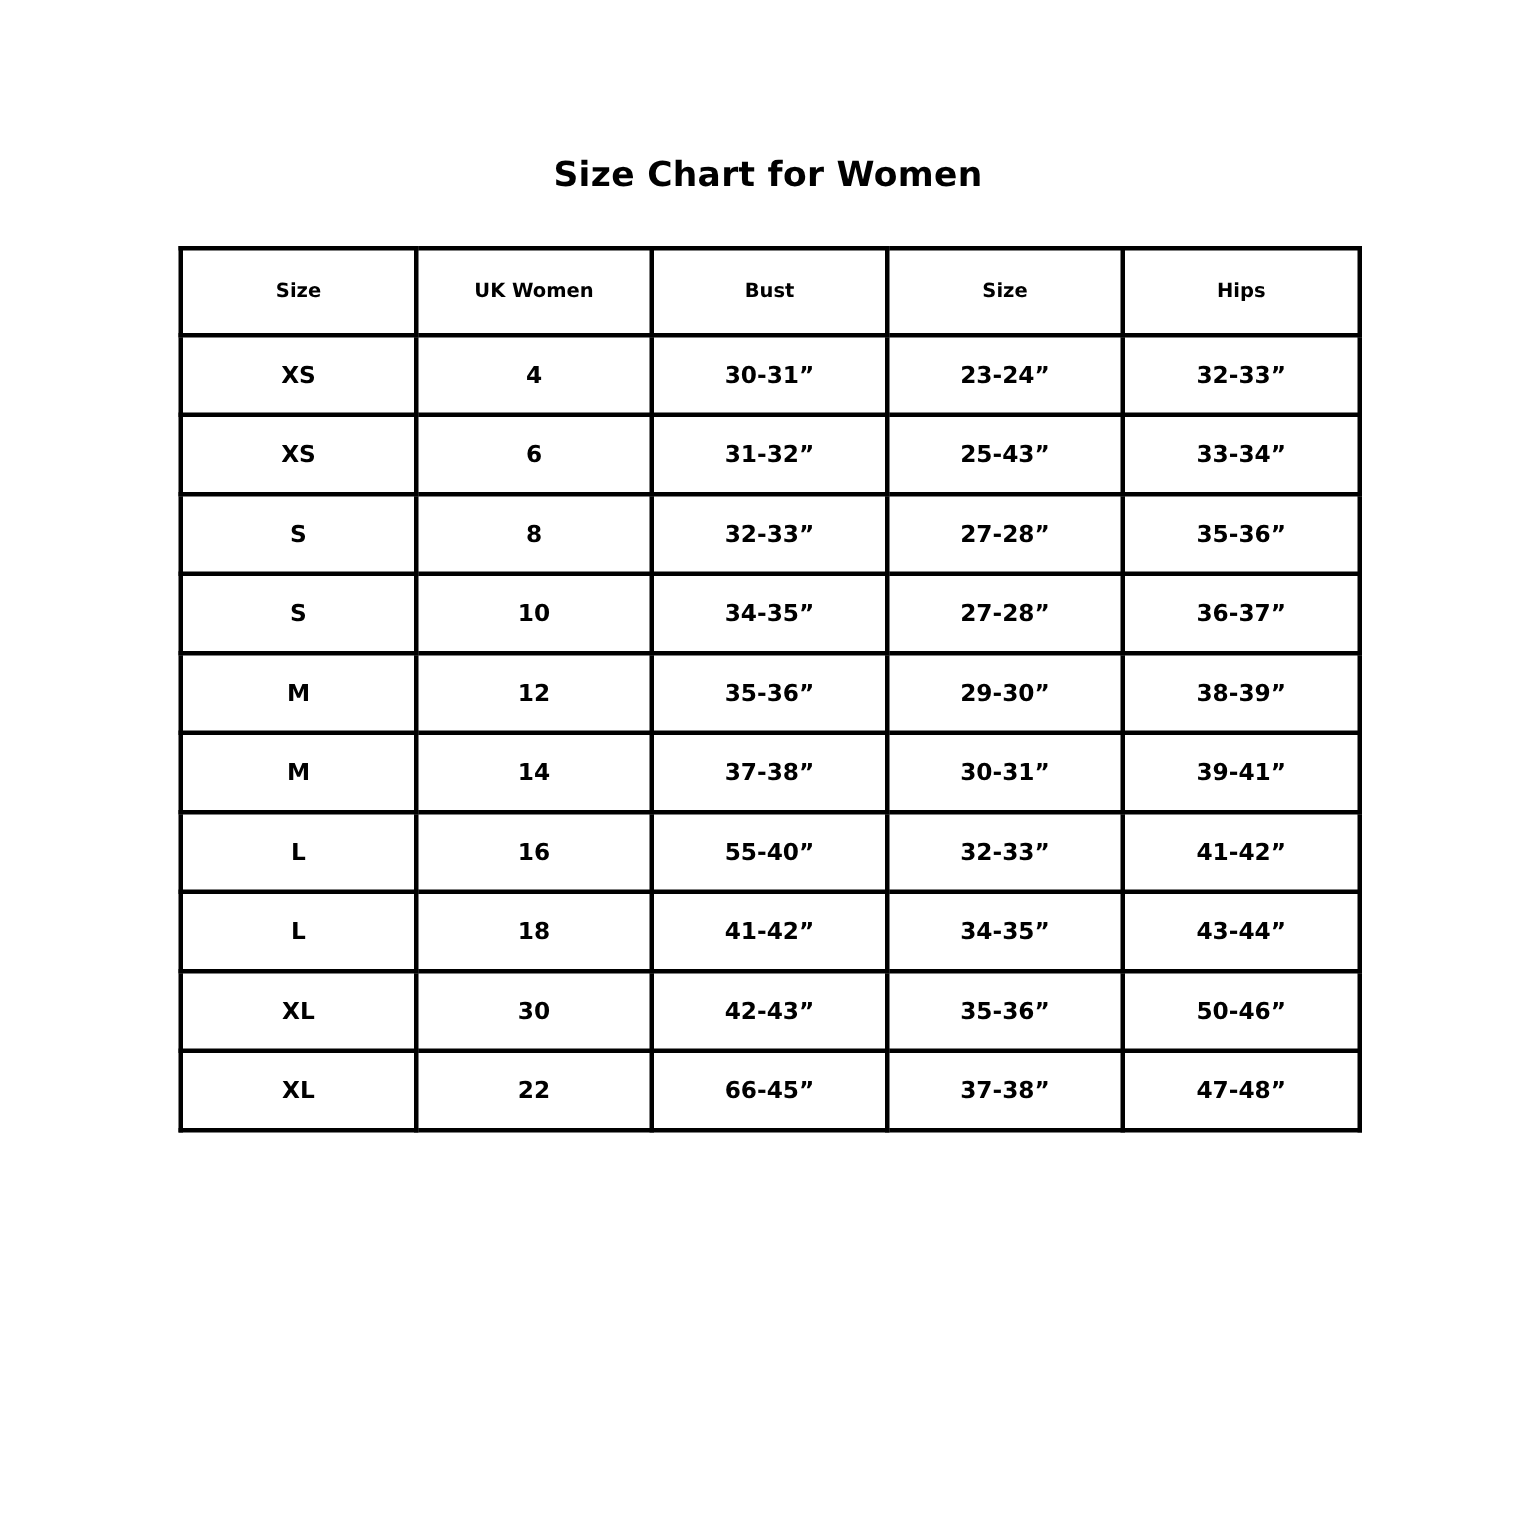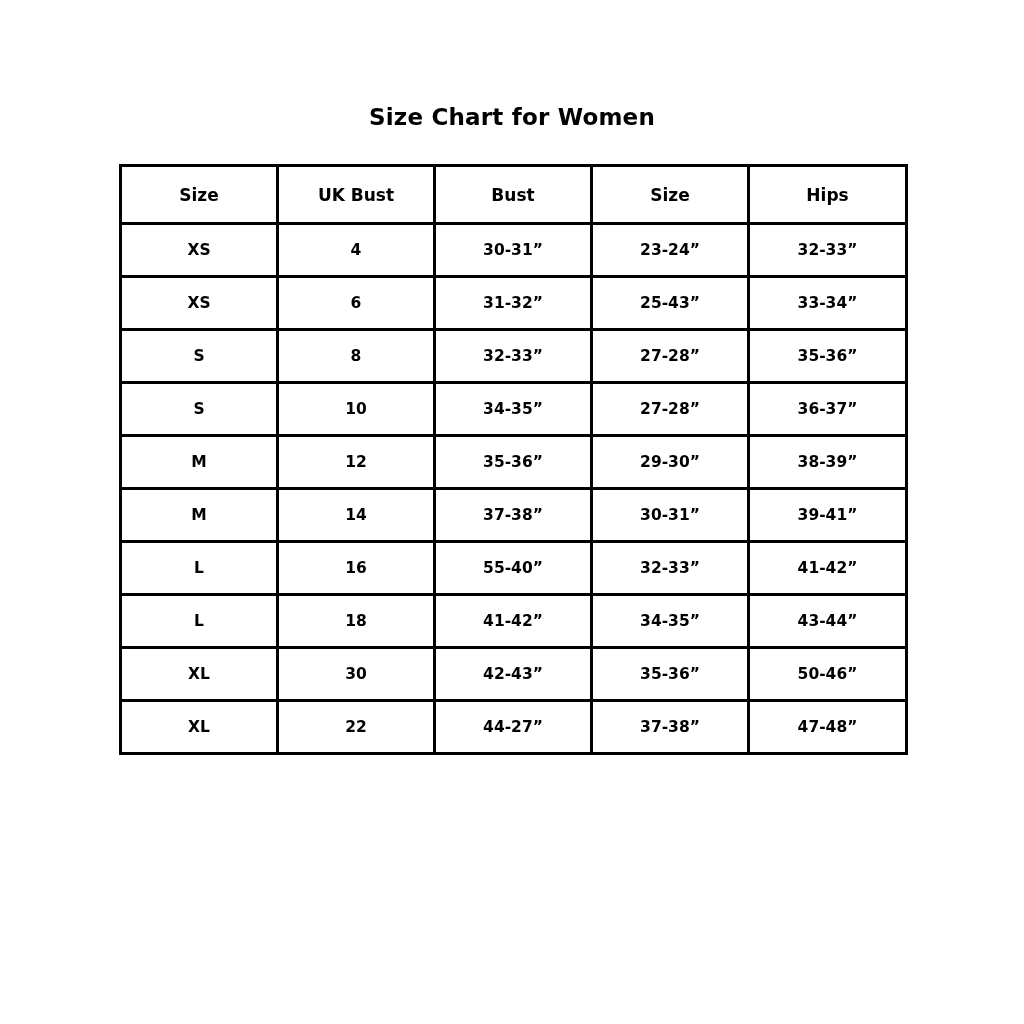--- a/index.html
+++ b/index.html
@@ -48,21 +48,21 @@
     text-align: center;
     vertical-align: middle;
     font-size: 15.5px;
     font-weight: bold;
     color: #000000;
     height: 50px;
     padding: 0;
     background: #ffffff;
   }
   table.size-table thead th {
-    font-size: 17px;
+    font-size: 13px;
     height: 55px;
   }
   col.c0 { width: 157px; }
   col.c1 { width: 157px; }
   col.c2 { width: 157px; }
   col.c3 { width: 157px; }
   col.c4 { width: 158px; }
 </style>
 </head>
 <body>
@@ -76,21 +76,21 @@
       <colgroup>
         <col class="c0">
           <col class="c1">
           <col class="c2">
           <col class="c3">
           <col class="c4">
       </colgroup>
       <thead>
         <tr>
           <th>Size</th>
-          <th>UK Bust</th>
+          <th>UK Women</th>
           <th>Bust</th>
           <th>Size</th>
           <th>Hips</th>
         </tr>
       </thead>
       <tbody>
         <tr>
           <td>XS</td>
           <td>4</td>
           <td>30-31”</td>
@@ -149,21 +149,21 @@
         <tr>
           <td>XL</td>
           <td>30</td>
           <td>42-43”</td>
           <td>35-36”</td>
           <td>50-46”</td>
         </tr>
         <tr>
           <td>XL</td>
           <td>22</td>
-          <td>44-27”</td>
+          <td>66-45”</td>
           <td>37-38”</td>
           <td>47-48”</td>
         </tr>
       </tbody>
     </table>
   </div>
 
 </div>
 
 </body></html>

